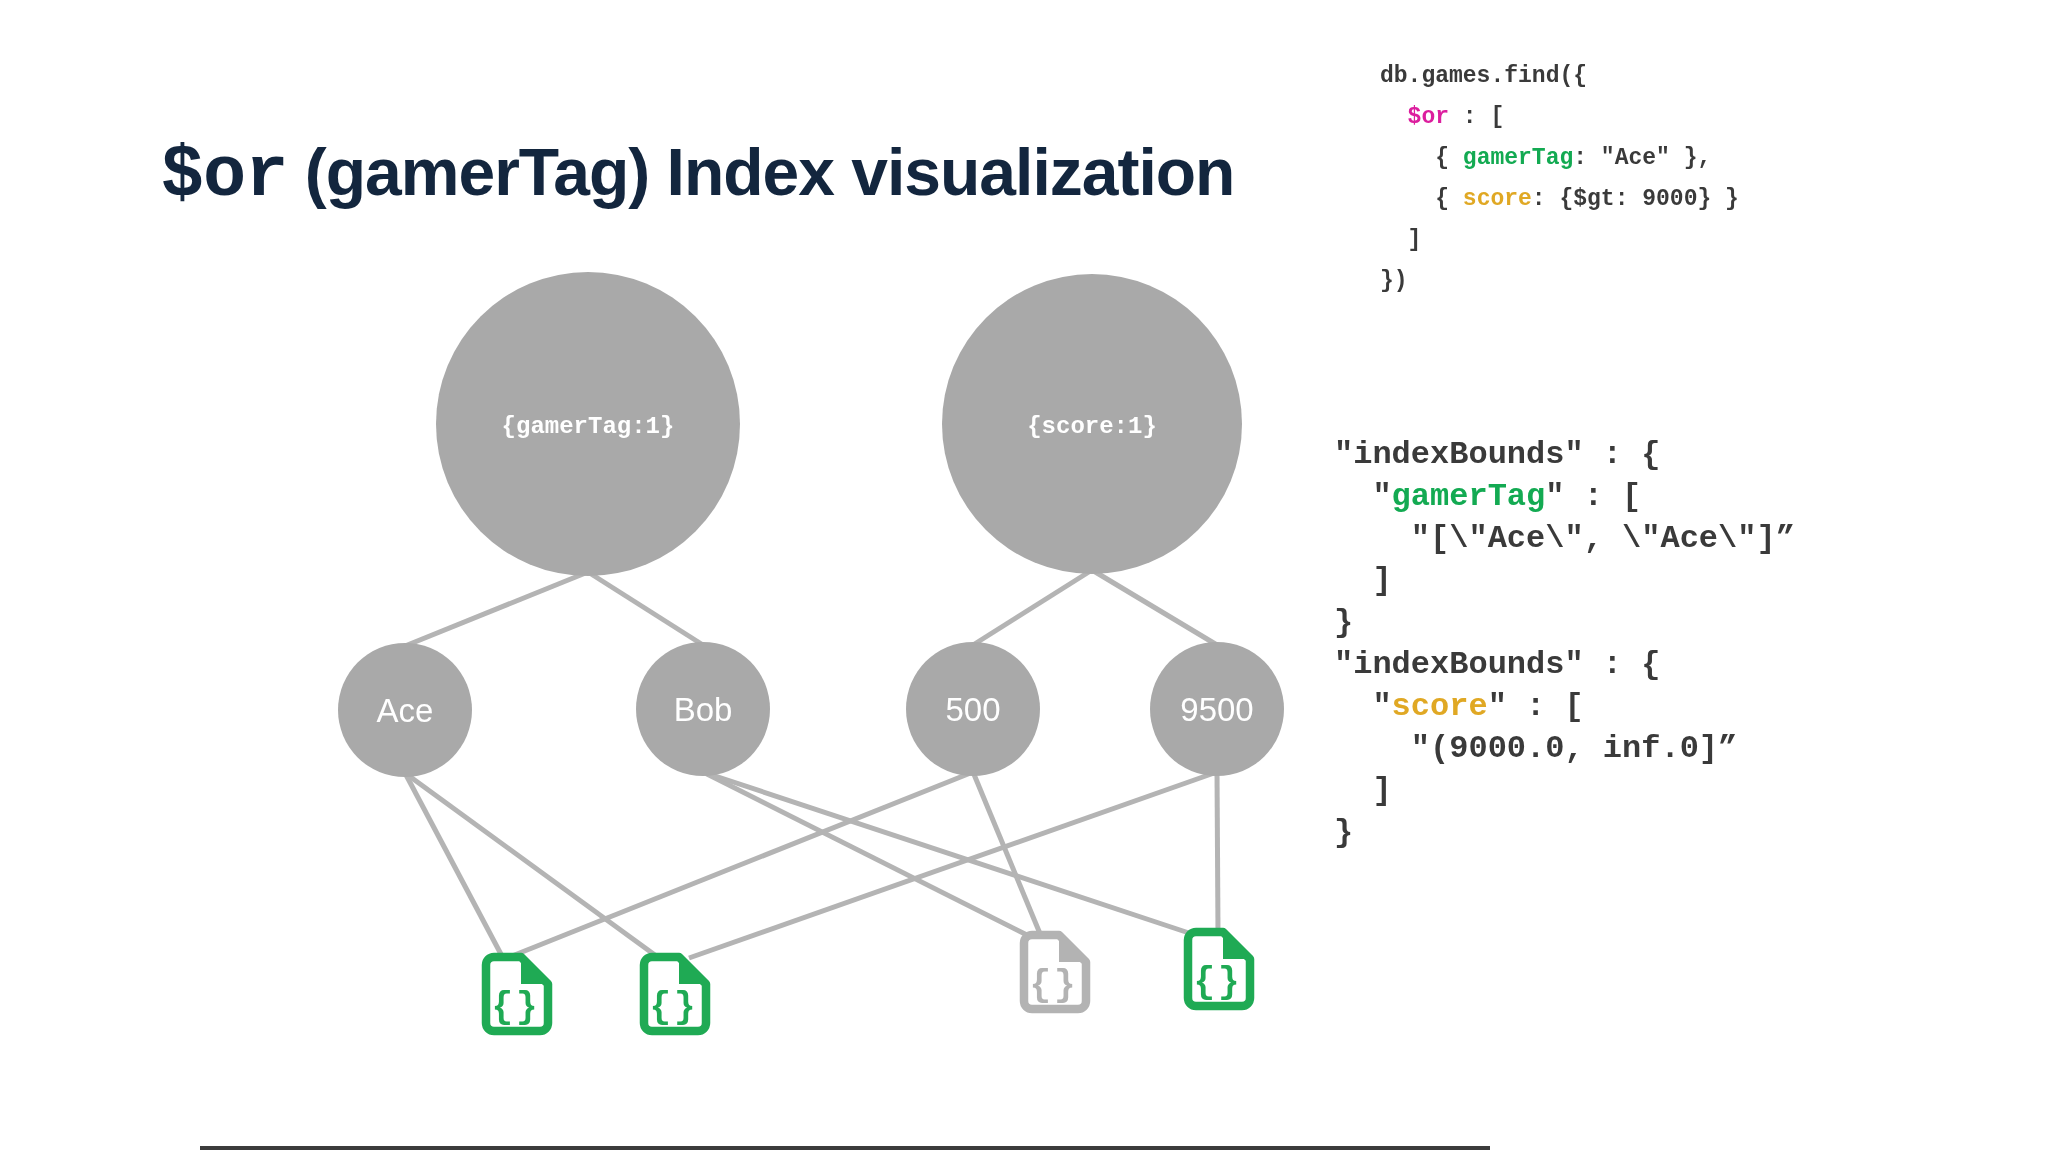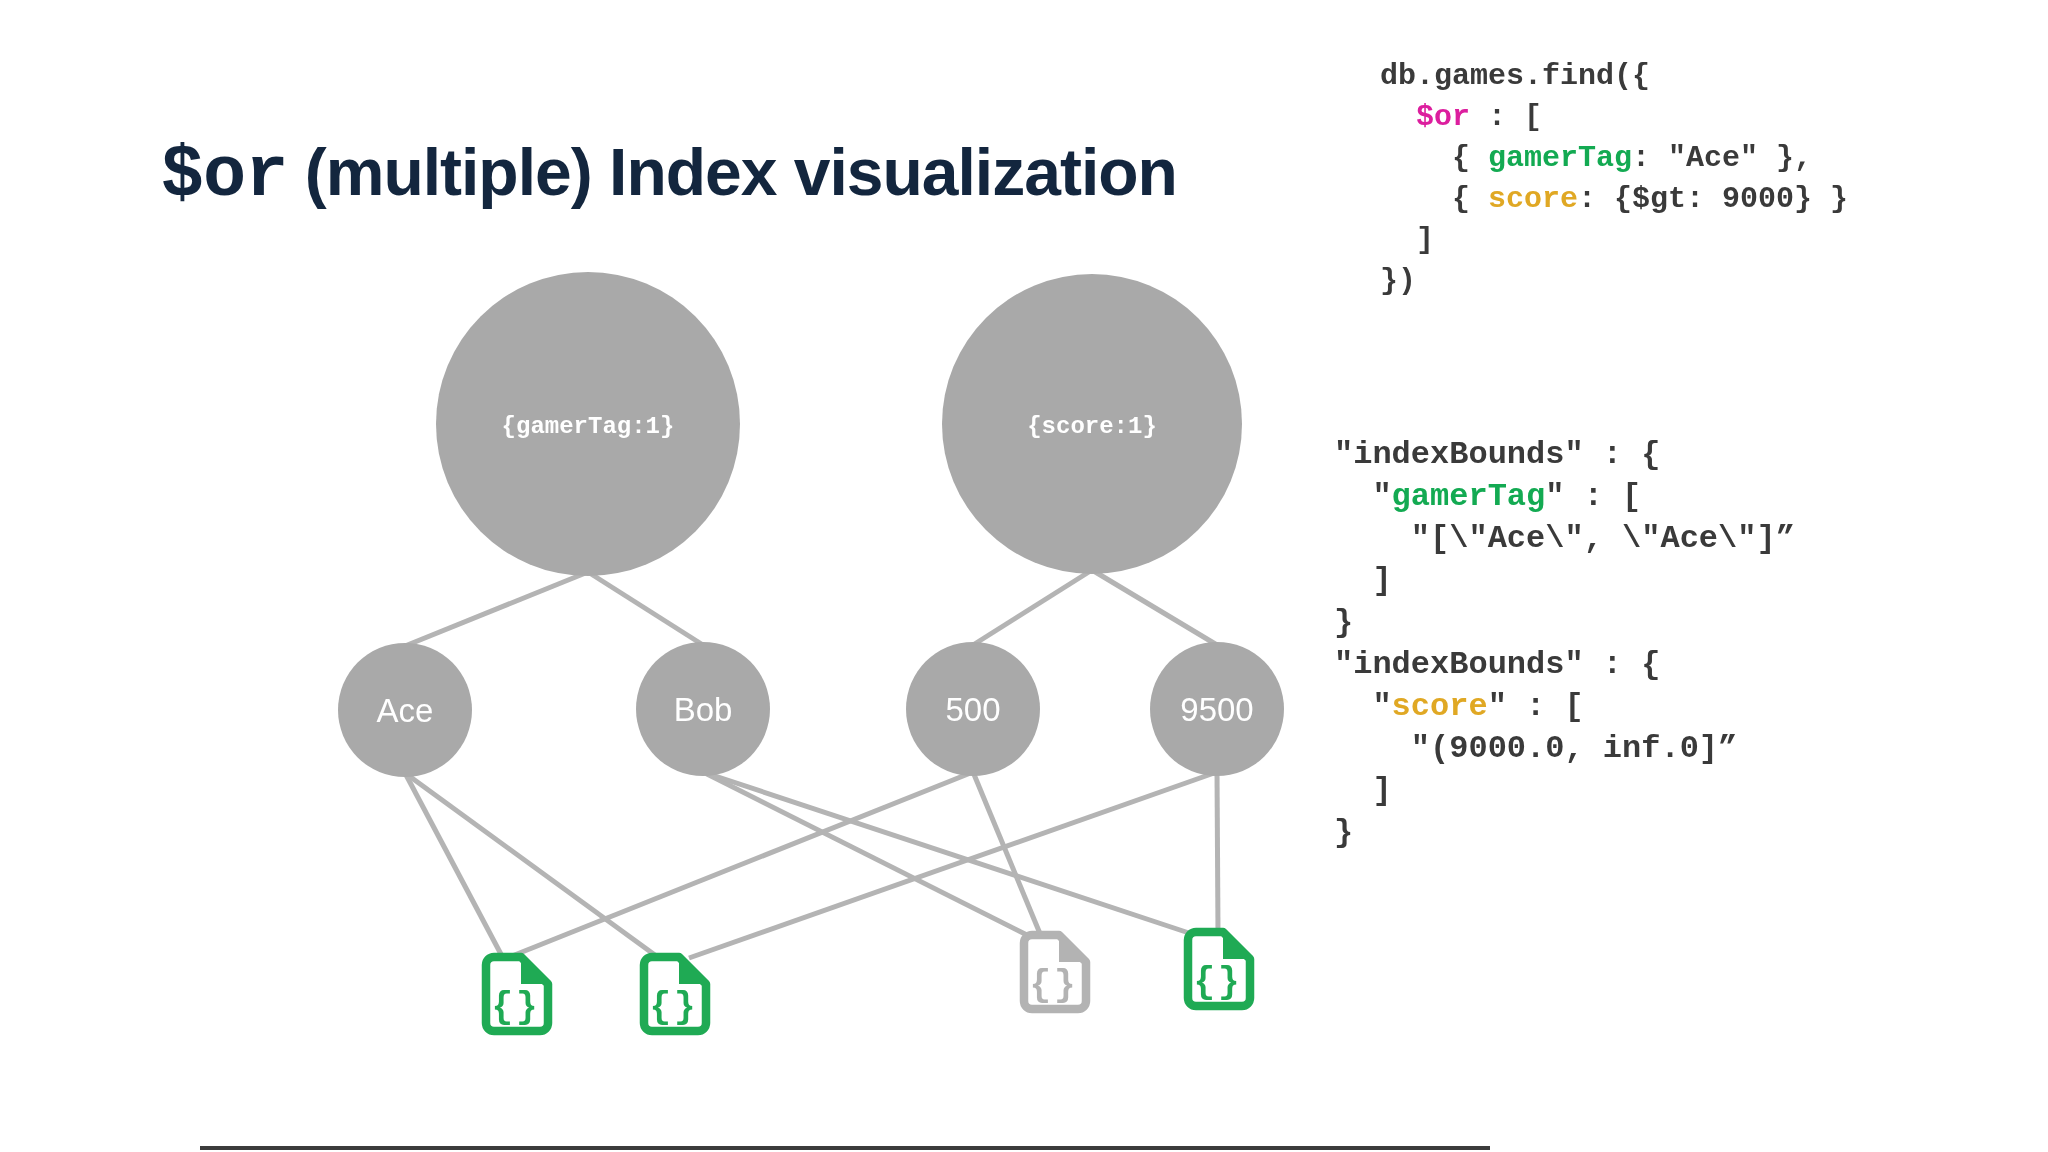--- a/index.html
+++ b/index.html
@@ -32,21 +32,21 @@
   }
   .codeblock {
     position: absolute;
     font-family: "Liberation Mono", monospace;
     font-weight: 700;
     white-space: pre;
   }
   .query-code {
     left: 1380px;
     top: 56px;
-    font-size: 30px;
+    font-size: 23px;
     line-height: 41px;
   }
   .bounds-code {
     left: 1334px;
     top: 434px;
     font-size: 32px;
     line-height: 42px;
   }
   .diagram-svg {
     position: absolute;
@@ -107,21 +107,21 @@
         <text x="35" y="64" text-anchor="middle" fill="#b3b3b3" font-size="36" font-weight="bold" letter-spacing="3" style="font-family: &quot;Liberation Mono&quot;, monospace;">{}</text>
       </g>
       <g transform="translate(1183,928)">
         <path d="M13,4 H40 L67,31 V70 A8,8 0 0 1 59,78 H13 A8,8 0 0 1 5,70 V12 A8,8 0 0 1 13,4 Z" fill="#ffffff" stroke="#1faa54" stroke-width="8.5" stroke-linejoin="round"></path>
         <path d="M40,5 L66,31 L40,31 Z" fill="#1faa54"></path>
         <text x="35" y="64" text-anchor="middle" fill="#1faa54" font-size="36" font-weight="bold" letter-spacing="3" style="font-family: &quot;Liberation Mono&quot;, monospace;">{}</text>
       </g>
     </svg>
 
   <div class="title" style="color: rgb(19, 38, 62);">
-    <span class="title-code">$or</span><span class="title-sans"> (multiple) Index visualization</span>
+    <span class="title-code">$or</span><span class="title-sans"> (gamerTag) Index visualization</span>
   </div>
 
   <div class="codeblock query-code" style="color: rgb(58, 58, 58);"><div><span>db.games.find({</span></div><div><span>  </span><span style="color: rgb(220, 30, 158);">$or</span><span> : [</span></div><div><span>    { </span><span style="color: rgb(19, 170, 82);">gamerTag</span><span>: "Ace" },</span></div><div><span>    { </span><span style="color: rgb(224, 168, 36);">score</span><span>: {$gt: 9000} }</span></div><div><span>  ]</span></div><div><span>})</span></div></div>
 
   <div class="codeblock bounds-code" style="color: rgb(58, 58, 58);"><div><span>"indexBounds" : {</span></div><div><span>  "</span><span style="color: rgb(19, 170, 82);">gamerTag</span><span>" : [</span></div><div><span>    "[\"Ace\", \"Ace\"]”</span></div><div><span>  ]</span></div><div><span>}</span></div><div><span>"indexBounds" : {</span></div><div><span>  "</span><span style="color: rgb(224, 168, 36);">score</span><span>" : [</span></div><div><span>    "(9000.0, inf.0]”</span></div><div><span>  ]</span></div><div><span>}</span></div></div>
 
   <div class="bottom-line" style="background: rgb(60, 60, 60);"></div>
 
 </div>
 

